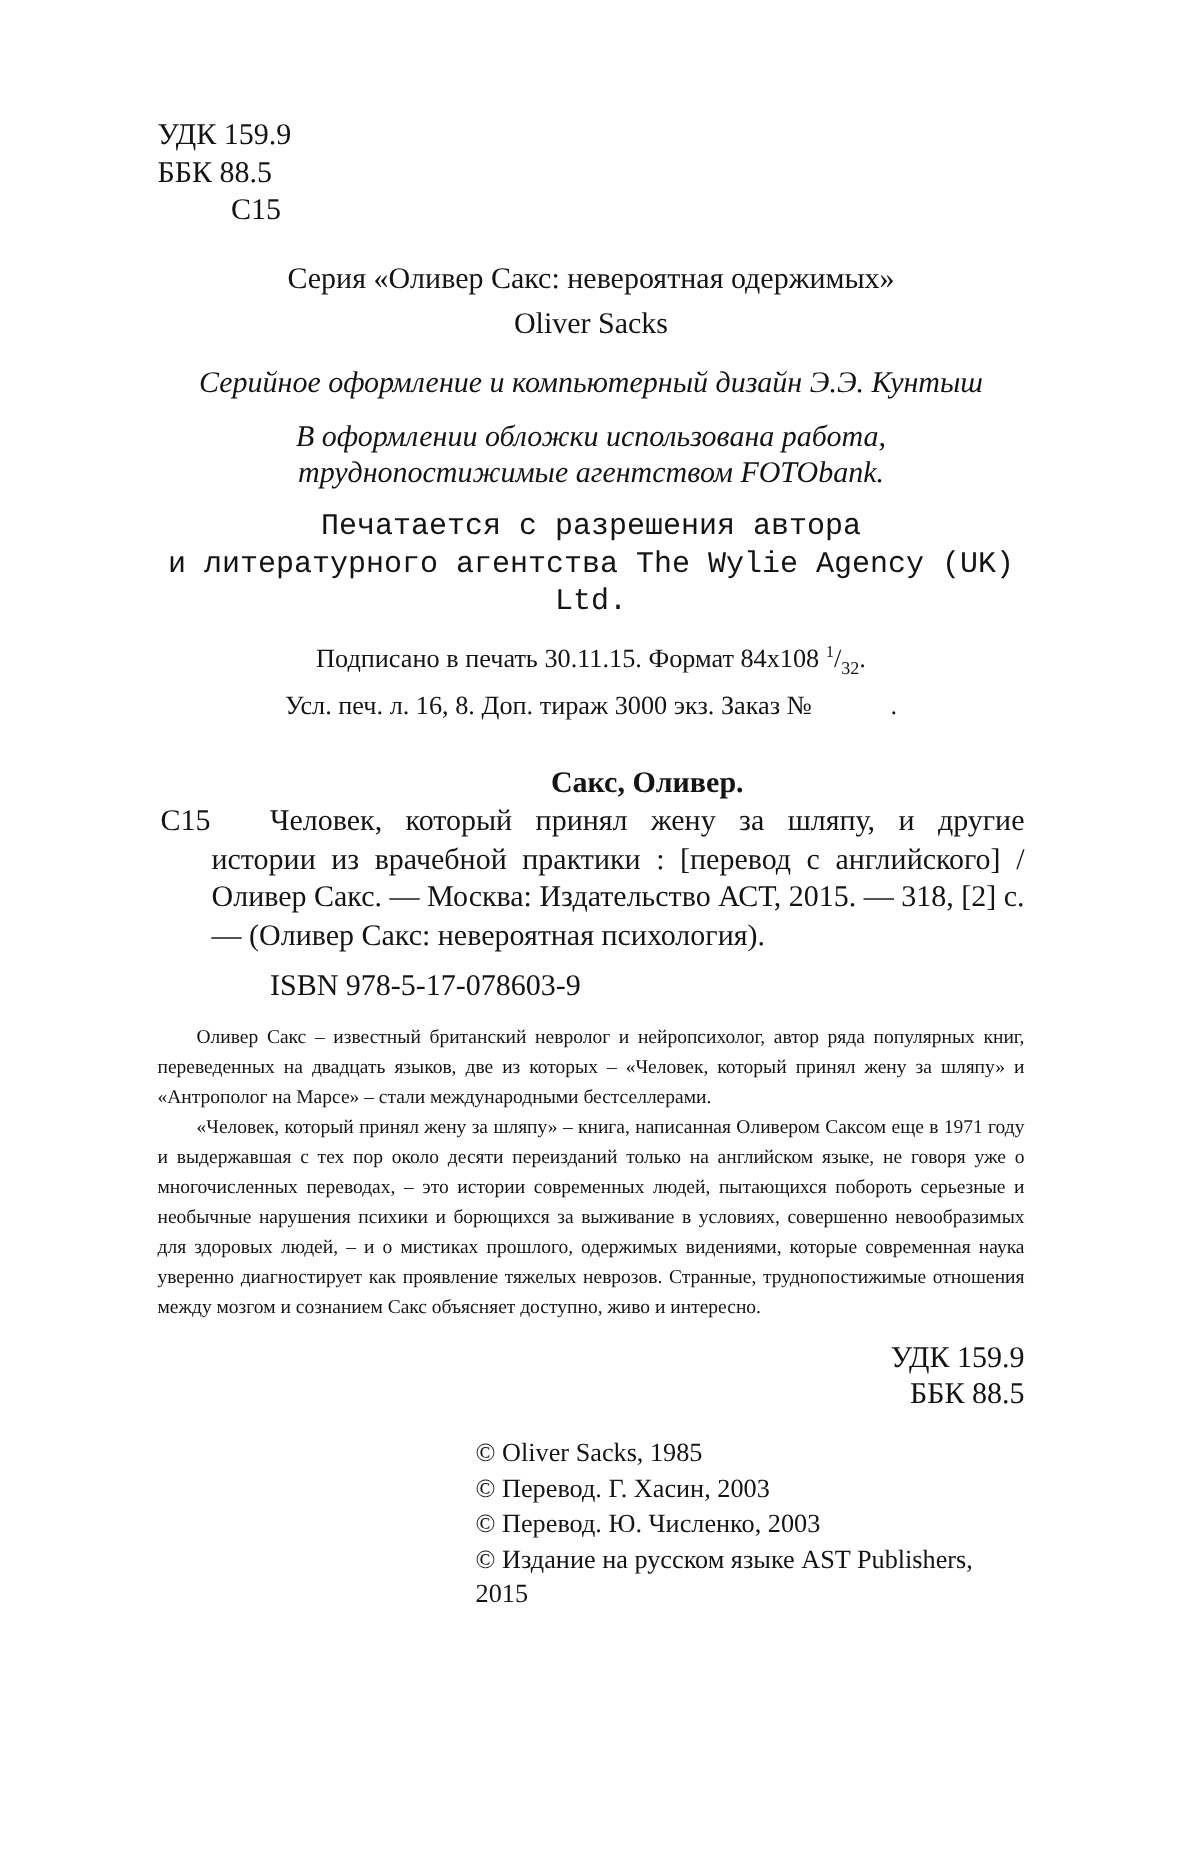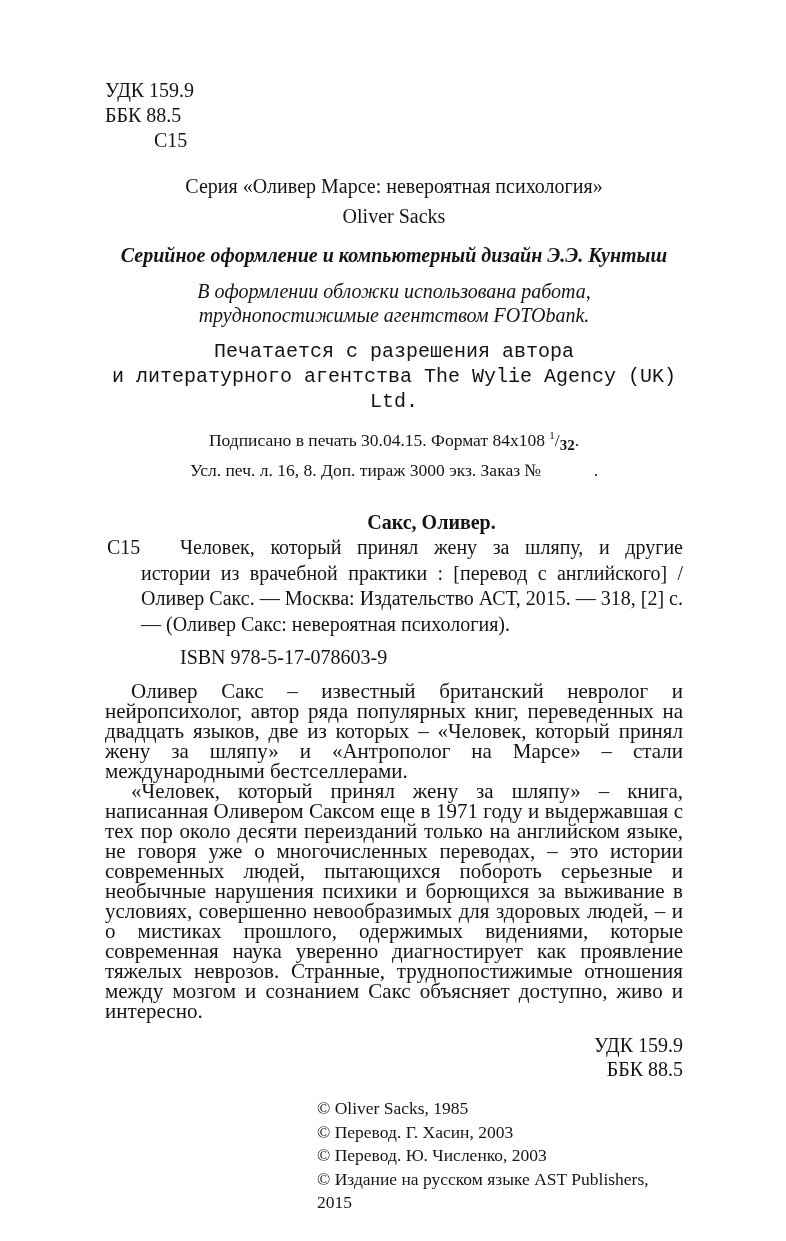--- a/index.html
+++ b/index.html
@@ -17,66 +17,66 @@
     overflow: hidden;
   }
   .top-codes { line-height: 25px; }
   .top-codes .indent { padding-left: 49px; }
   .centered { text-align: center; }
   .series { margin-top: 22px; }
   .author-en { margin-top: 7px; }
   .title-en { margin-top: 3px; font-size: 21.5px; letter-spacing: 0.4px; }
   .italic { font-style: italic; }
   .translators { margin-top: 12px; }
-  .design { margin-top: 16px; font-weight: bold; }
+  .design { margin-top: 16px; }
   .cover-block { margin-top: 12px; line-height: 24px; }
   .permission-block { margin-top: 12px; line-height: 25px; font-family: Liberation Mono, monospace; }
   .print-info { margin-top: 9px; font-size: 17.5px; line-height: 25px; }
   .print-info sup { font-size: 11px; vertical-align: super; }
-  .print-info sub { font-size: 15px; vertical-align: sub; font-weight: bold; }
+  .print-info sub { font-size: 12px; vertical-align: sub; }
   .pre { white-space: pre-wrap; }
   .biblio { margin-top: 28px; }
   .biblio-author { font-weight: bold; padding-left: 75px; text-align: center; }
   .biblio-row { position: relative; margin-top: 1px; }
   .biblio-code { position: absolute; left: 2px; top: 1px; }
   .biblio-text { margin-left: 36px; text-indent: 39px; text-align: justify; line-height: 25.5px; }
   .isbn { margin-top: 9px; padding-left: 75px; }
-  .annotation { margin-top: 12px; font-size: 21px; line-height: 20px; }
+  .annotation { margin-top: 12px; font-size: 13px; line-height: 20px; }
   .annotation p { text-align: justify; text-indent: 26px; }
   .right-codes { text-align: right; margin-top: 12px; line-height: 24px; }
   .copyright { margin-top: 16px; margin-left: 212px; font-size: 17.5px; line-height: 23.5px; }
 </style>
 </head>
 <body>
 
 <div class="page">
 
   <div class="top-codes">
     <div>УДК 159.9</div>
     <div>ББК 88.5</div>
     <div class="indent">С15</div>
   </div>
 
-  <div class="centered series">Серия «Оливер Марсе: невероятная психология»</div>
+  <div class="centered series">Серия «Оливер Сакс: невероятная одержимых»</div>
   <div class="centered author-en">Oliver Sacks</div>
 
   <div class="centered italic design">Серийное оформление и компьютерный дизайн Э.Э. Кунтыш</div>
 
   <div class="centered italic cover-block">
     <div>В оформлении обложки использована работа,</div>
     <div>труднопостижимые агентством FOTObank.</div>
   </div>
 
   <div class="centered permission-block">
     <div>Печатается с разрешения автора</div>
     <div>и литературного агентства The Wylie Agency (UK) Ltd.</div>
   </div>
 
   <div class="centered print-info">
-    <div><span>Подписано в печать 30.04.15. Формат 84х108 </span><sup>1</sup><span>/</span><sub>32</sub><span>.</span></div>
+    <div><span>Подписано в печать 30.11.15. Формат 84х108 </span><sup>1</sup><span>/</span><sub>32</sub><span>.</span></div>
     <div class="pre">Усл. печ. л. 16, 8. Доп. тираж 3000 экз. Заказ №            .</div>
   </div>
 
   <div class="biblio">
     <div class="biblio-author">Сакс, Оливер.</div>
     <div class="biblio-row">
       <div class="biblio-code">С15</div>
       <div class="biblio-text">Человек, который принял жену за шляпу, и другие истории из врачебной практики : [перевод с английского] / Оливер Сакс. — Москва: Издательство АСТ, 2015. — 318, [2] с. —  (Оливер Сакс: невероятная психология).</div>
     </div>
     <div class="isbn">ISBN 978-5-17-078603-9</div>

